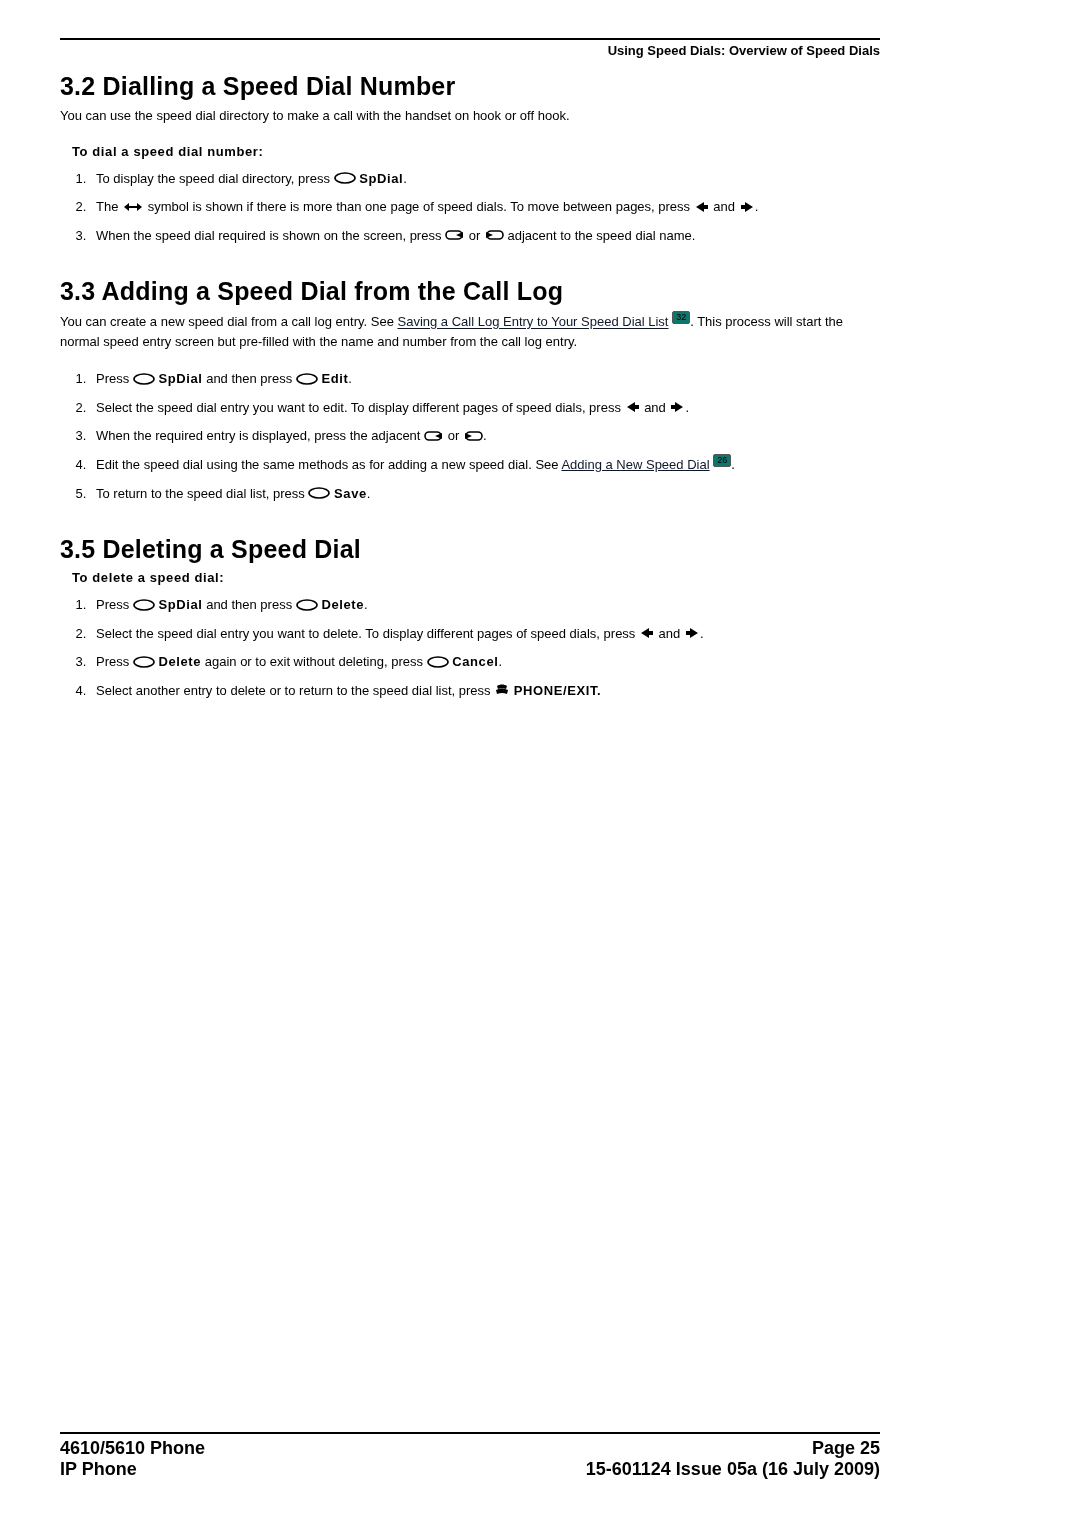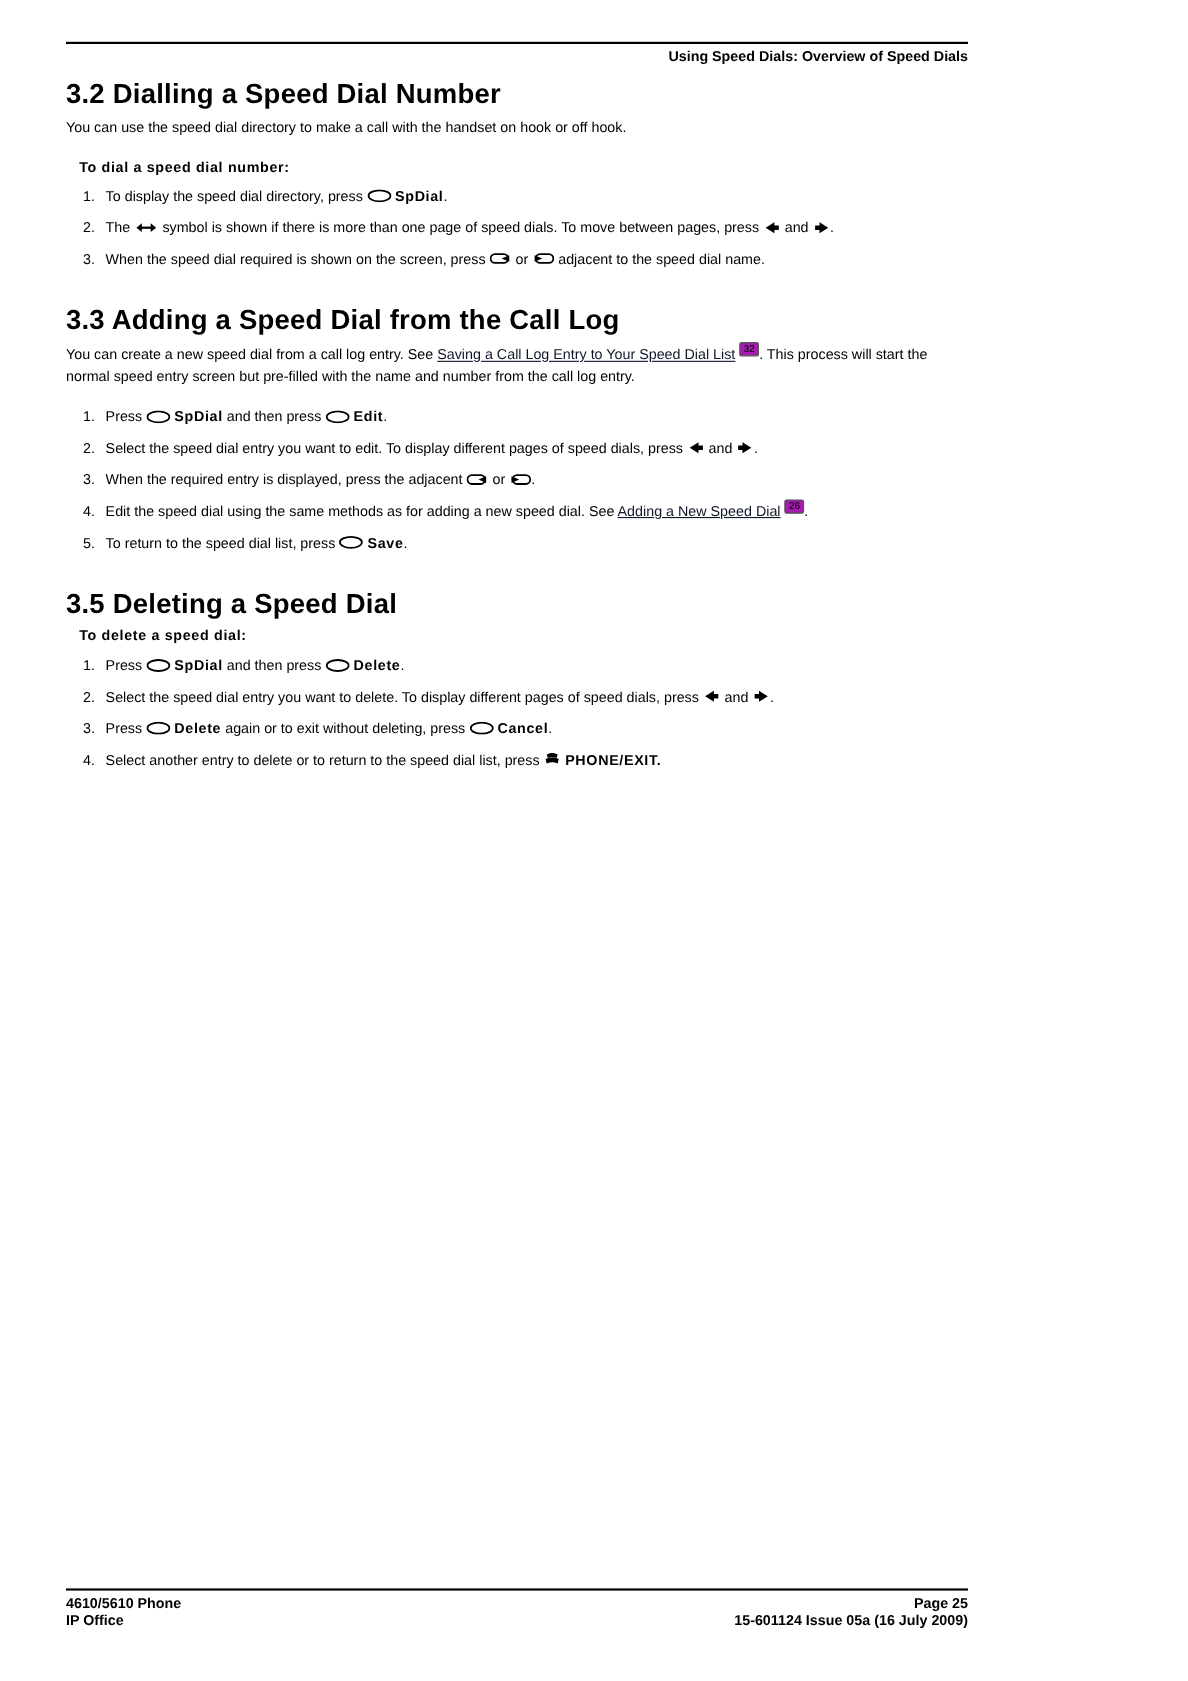--- a/index.html
+++ b/index.html
@@ -64,41 +64,41 @@
   }
   .page-ref {
     display: inline-block;
     border: 1px solid #555;
     border-radius: 2px;
     font-size: 9px;
     padding: 0 3px;
     vertical-align: super;
     position: relative;
     top: -1px;
-    background: #a21caf;
+    background: #0f766e;
     line-height: 1.2;
     text-align: center;
   }
   .section-gap {
     margin-top: 32px;
   }
   .footer {
     position: absolute;
     left: 60px;
     right: 60px;
     bottom: 48px;
   }
   .footer-line {
     border-top: 2px solid #000;
     margin-bottom: 4px;
   }
   .footer-row {
     display: flex;
     justify-content: space-between;
-    font-size: 13px;
+    font-size: 18px;
     font-weight: bold;
   }
   svg.inline-icon {
     vertical-align: middle;
     position: relative;
     top: -1px;
   }
 </style>
 </head>
 <body>
@@ -274,18 +274,18 @@
     </li>
   </ol>
 
   <div class="footer">
     <div class="footer-line"></div>
     <div class="footer-row">
       <span>4610/5610 Phone</span>
       <span>Page 25</span>
     </div>
     <div class="footer-row">
-      <span>IP Office</span>
+      <span>IP Phone</span>
       <span>15-601124 Issue 05a (16 July 2009)</span>
     </div>
   </div>
 
 </div>
 
 </body></html>

